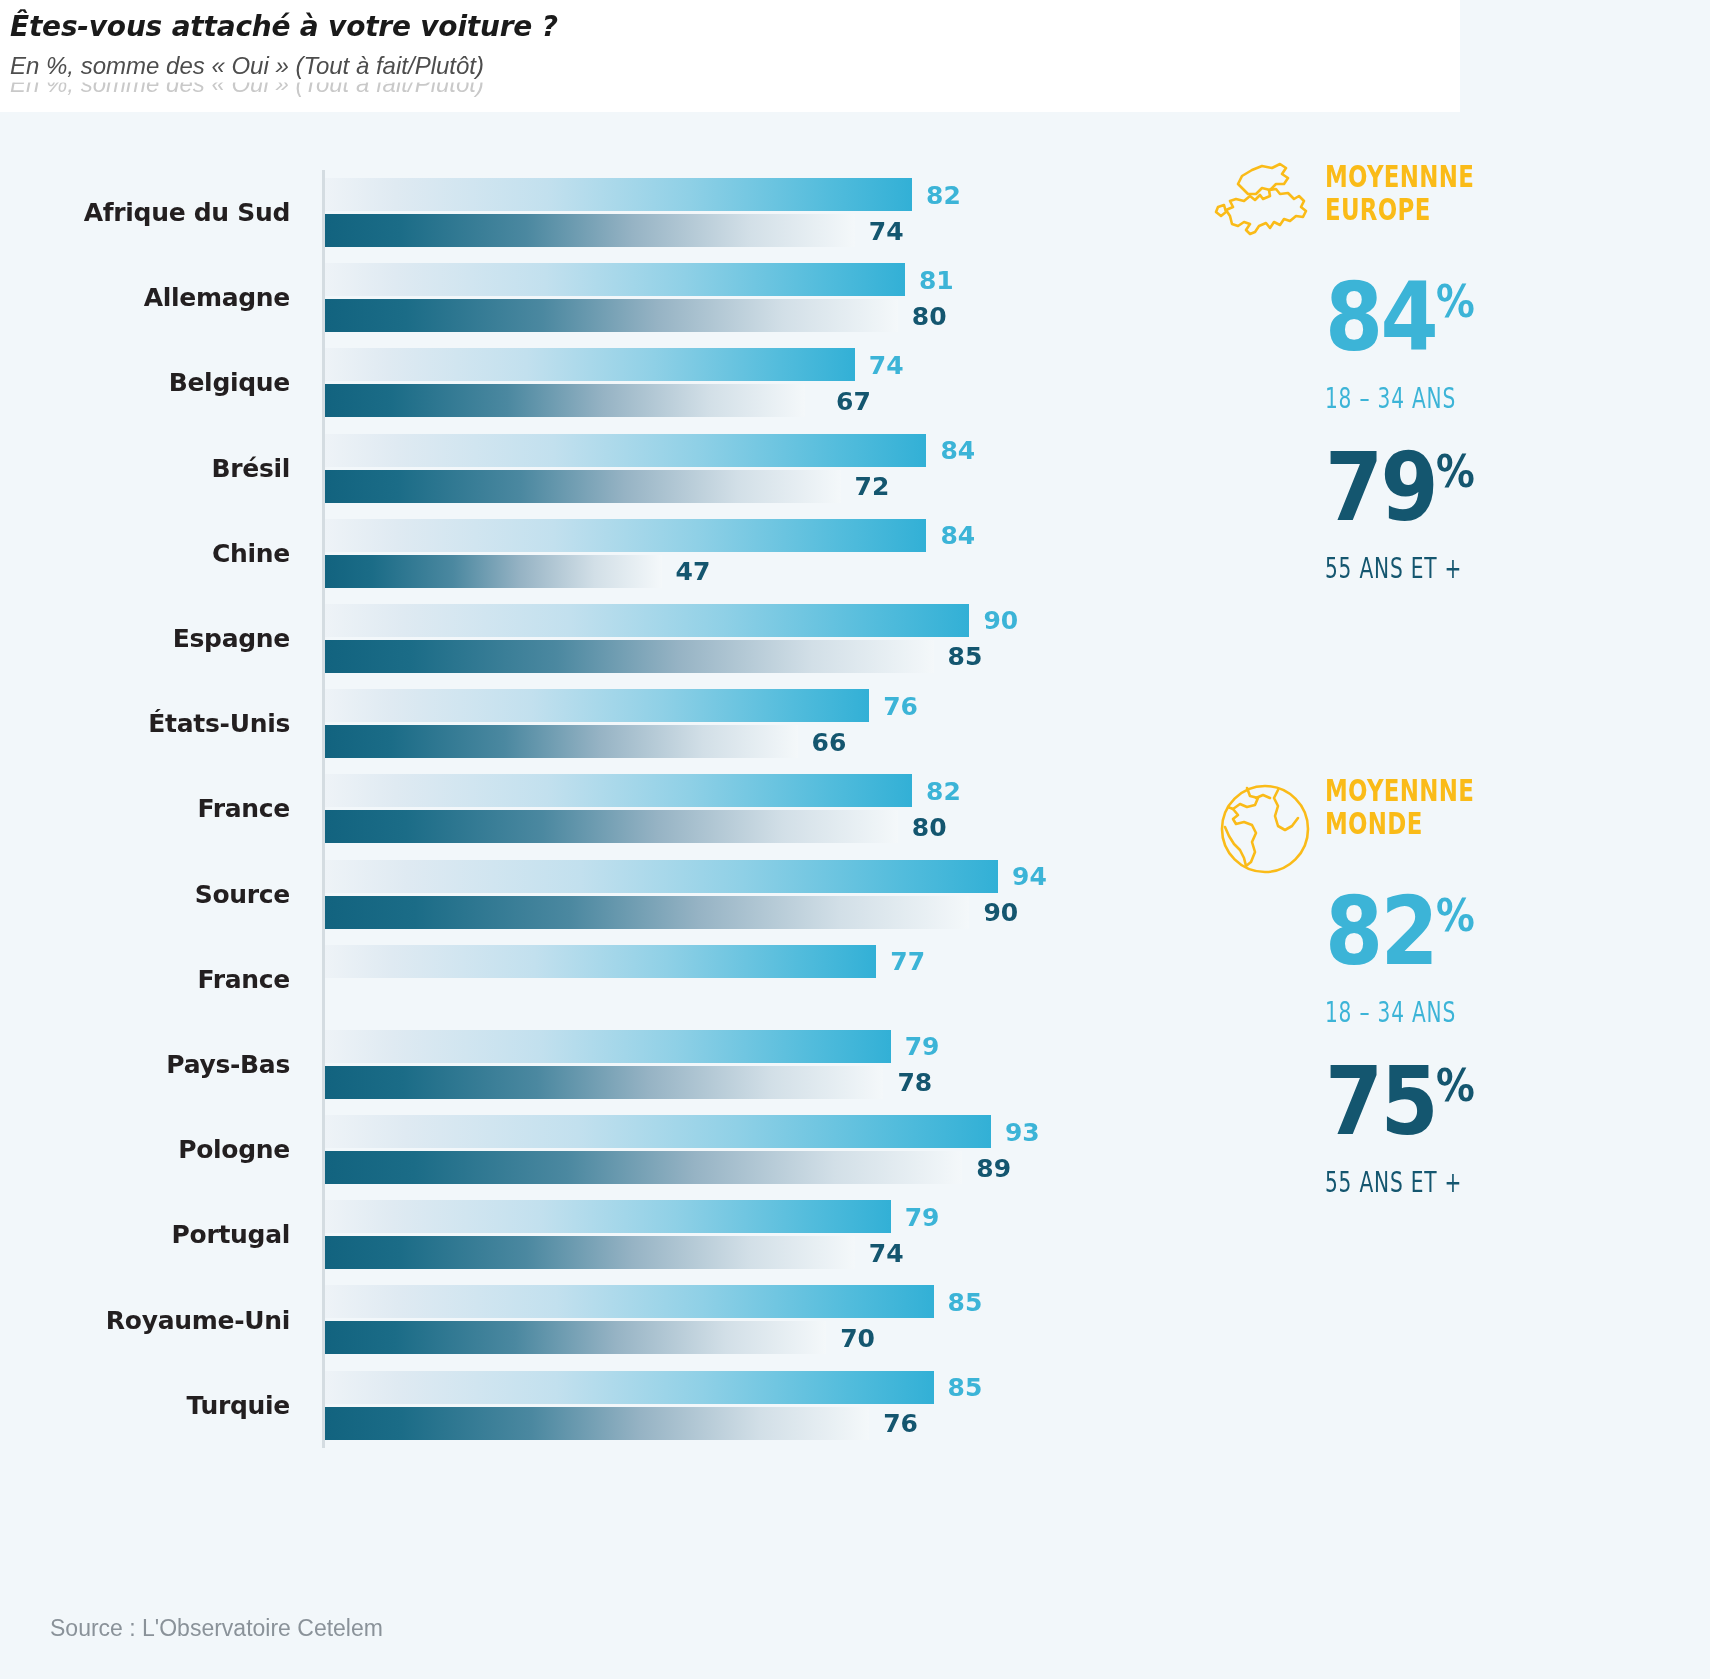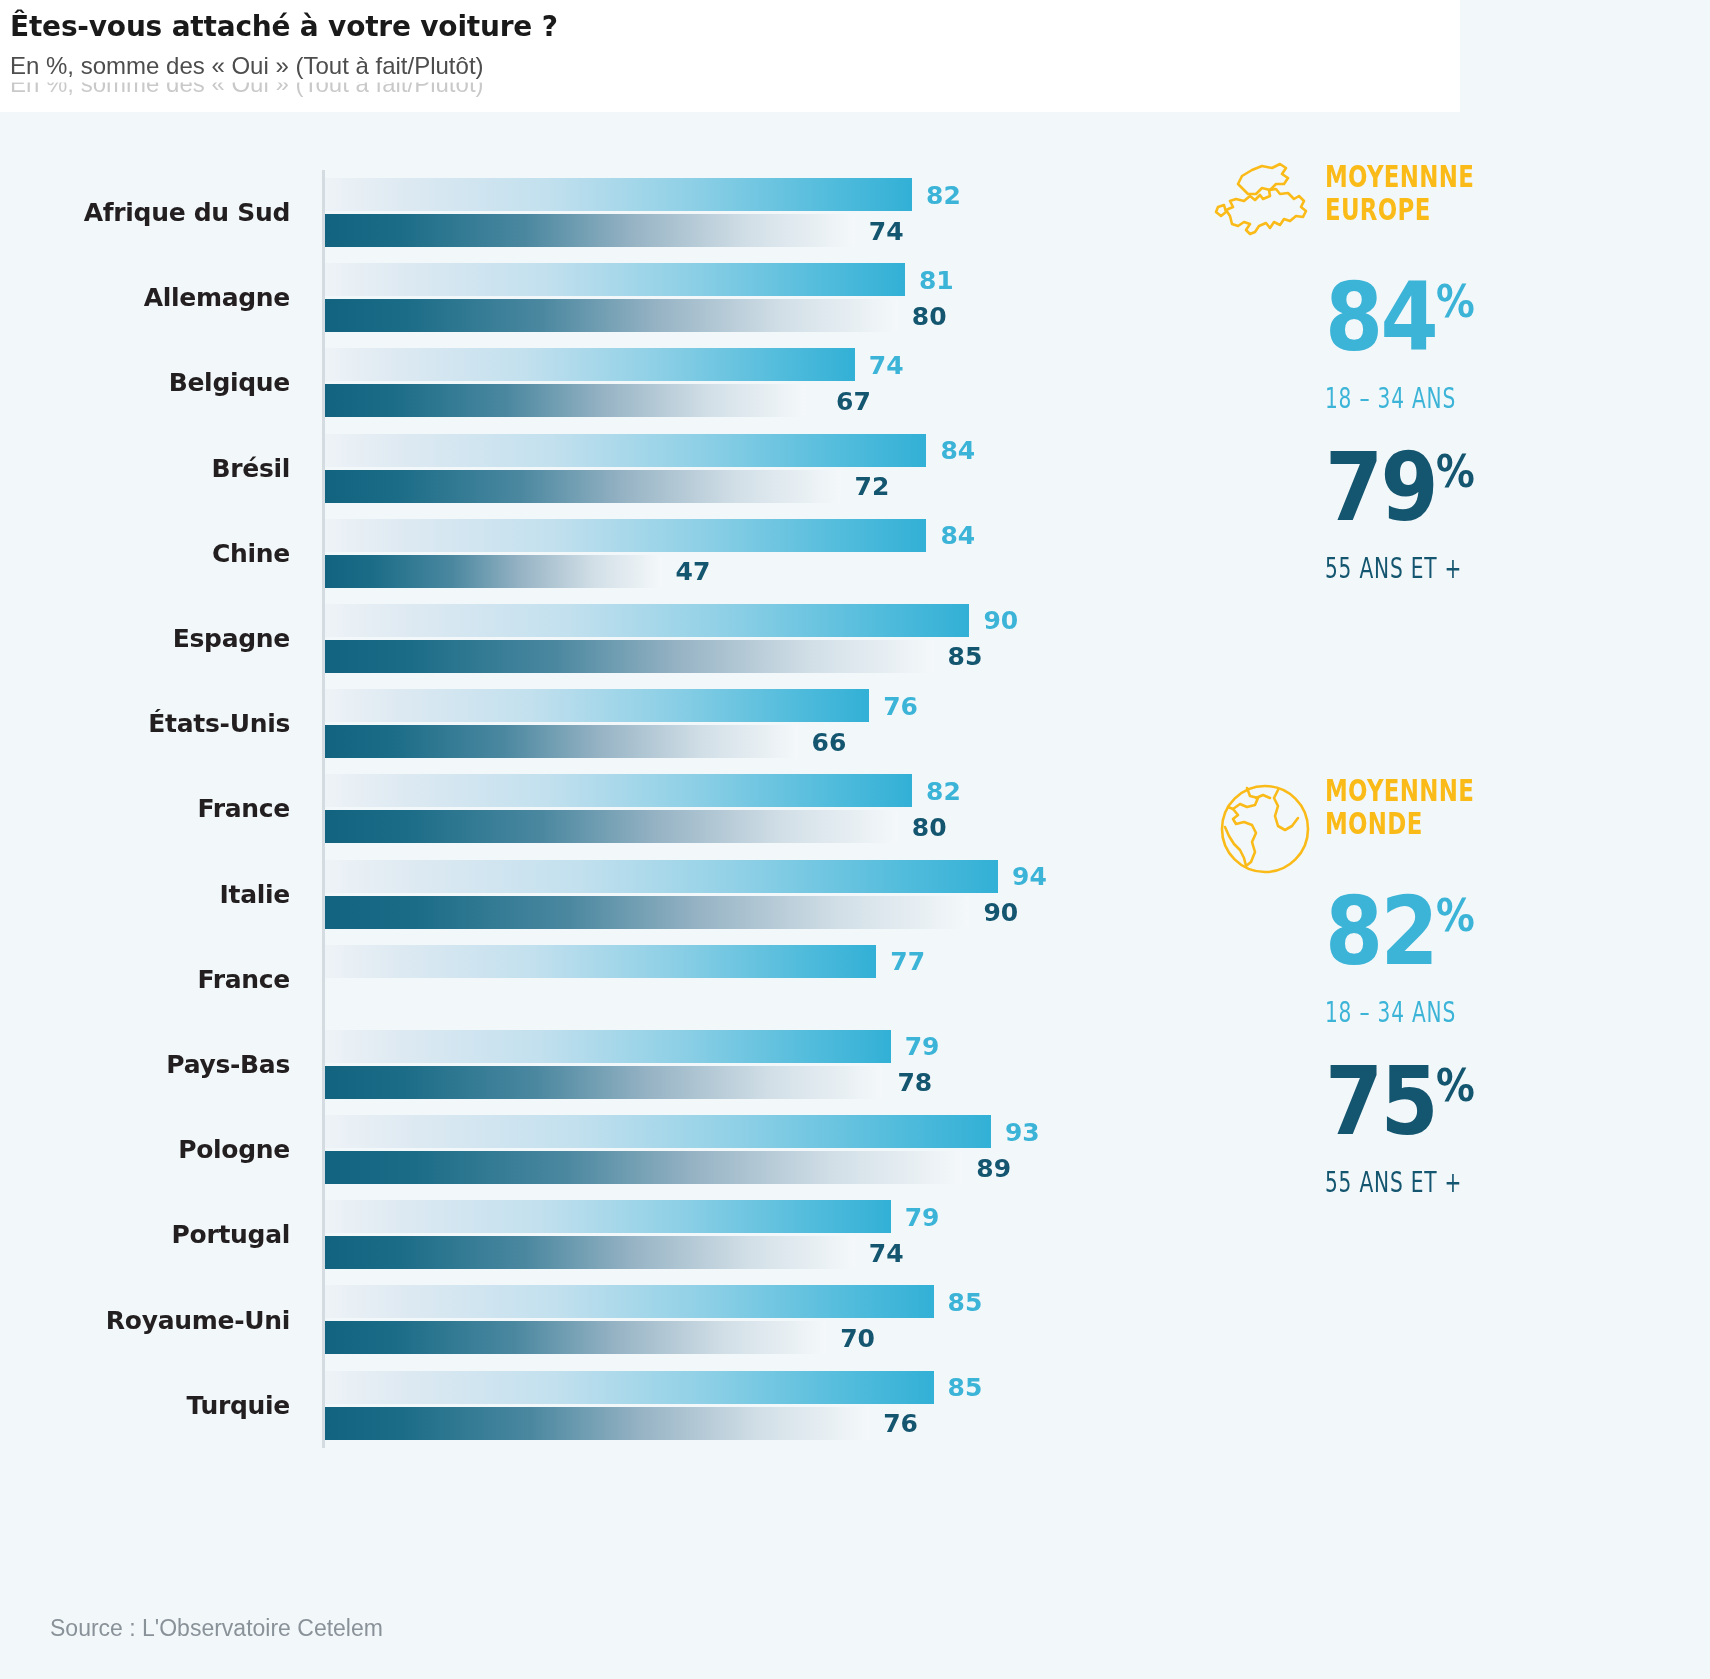--- a/index.html
+++ b/index.html
@@ -9,20 +9,21 @@
     font-family:"Liberation Sans", sans-serif;
     background:#f2f7fa;
     overflow:hidden;
     position:relative;
   }
 
   
   #header {
     position:absolute; left:0; top:0; width:1460px; height:112px;
     background:#ffffff;
+    font-style:italic;
   }
   #header .title {
     position:absolute; left:10px; top:10px;
     font-size:28px; font-weight:bold; color:#1a1a1a;
     letter-spacing:-0.2px;
     font-family:"DejaVu Sans", sans-serif;
   }
   #header .subtitle {
     position:absolute; left:10px; top:52px;
     font-size:24px; color:#4d4d4d; font-weight:400;
@@ -240,21 +241,21 @@
             <div class="bar light" style="width: 587.12px;"></div>
             <div class="bar-value light-val" style="left: 601.12px;">82</div>
           </div>
           <div class="bar-wrap bottom">
             <div class="bar dark" style="width: 572.8px;"></div>
             <div class="bar-value dark-val" style="left: 586.8px;">80</div>
           </div>
         </div>
       </div>
       <div class="row">
-        <div class="row-label">Italie</div>
+        <div class="row-label">Source</div>
         <div class="bars">
           <div class="bar-wrap top">
             <div class="bar light" style="width: 673.04px;"></div>
             <div class="bar-value light-val" style="left: 687.04px;">94</div>
           </div>
           <div class="bar-wrap bottom">
             <div class="bar dark" style="width: 644.4px;"></div>
             <div class="bar-value dark-val" style="left: 658.4px;">90</div>
           </div>
         </div>

